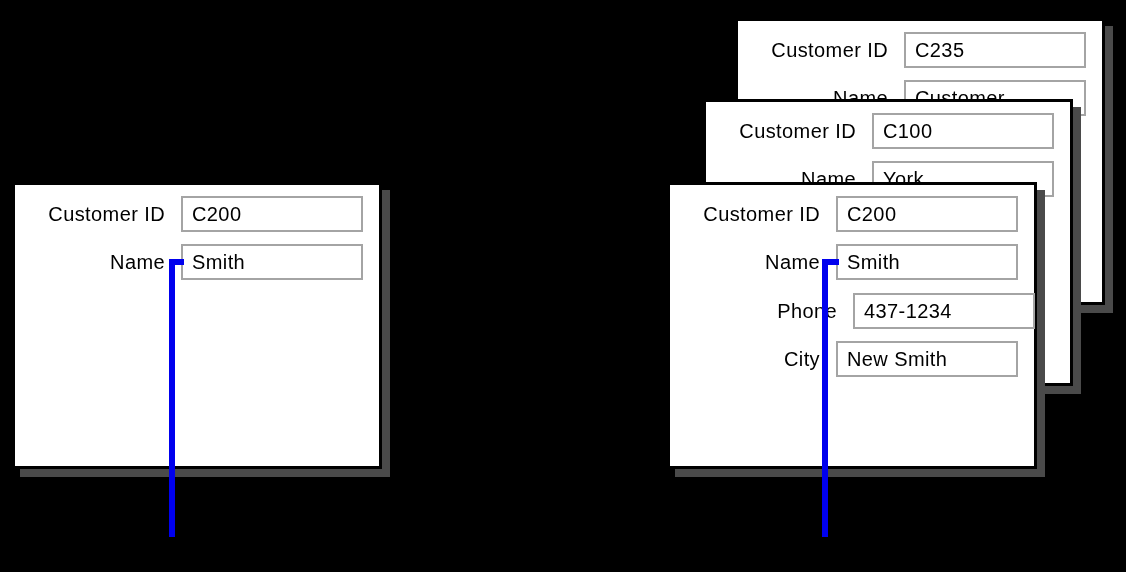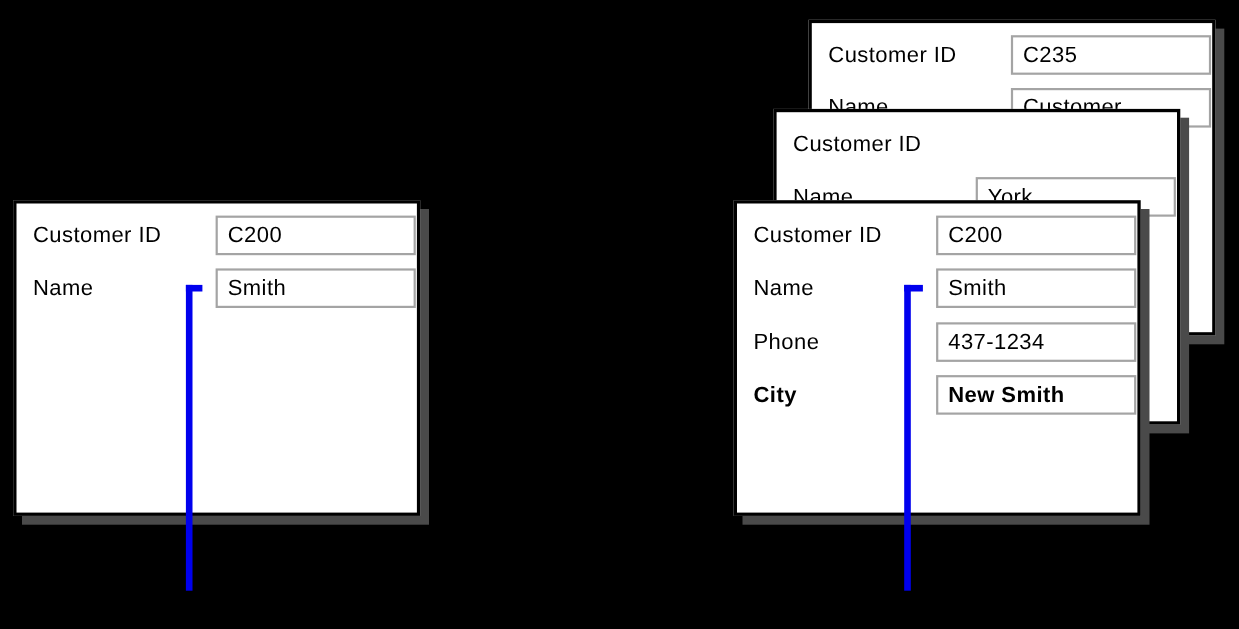--- a/index.html
+++ b/index.html
@@ -24,25 +24,24 @@
   .row {
     position: absolute;
     left: 0;
     height: 36px;
     display: flex;
     align-items: center;
   }
   .lbl {
     display: inline-block;
     width: 150px;
-    text-align: left;
+    text-align: right;
     font-size: 20px;
     letter-spacing: 0.4px;
     white-space: nowrap;
-    margin-left: 15px;
   }
   .box {
     margin-left: 16px;
     width: 182px;
     height: 36px;
     border: 2px solid var(--field-border, #a4a4a4);
     box-sizing: border-box;
     background: var(--card-bg, #fff);
     display: flex;
     align-items: center;
@@ -100,20 +99,23 @@
       <span class="lbl">Name</span>
       <span class="box">
         <span class="val">Customer</span>
       </span>
     </div>
   </div>
 
   <div class="card z2" style="left:703px; top:99px;">
     <div class="row" style="top:11px;">
       <span class="lbl">Customer ID</span>
+      <span class="box">
+        <span class="val">C100</span>
+      </span>
     </div>
     <div class="row" style="top:59px;">
       <span class="lbl">Name</span>
       <span class="box">
         <span class="val">York</span>
       </span>
     </div>
   </div>
 
   <div class="card z3" style="left:667px; top:182px;">
@@ -122,27 +124,27 @@
       <span class="box">
         <span class="val">C200</span>
       </span>
     </div>
     <div class="row" style="top:59px;">
       <span class="lbl">Name</span>
       <span class="box">
         <span class="val">Smith</span>
       </span>
     </div>
-    <div class="row" style="top:108px;">
+    <div class="row" style="top:108px;padding-left:17px;">
       <span class="lbl">Phone</span>
       <span class="box">
         <span class="val">437-1234</span>
       </span>
     </div>
-    <div class="row" style="top:156px;font-weight:bold;">
+    <div class="row" style="top:156px;">
       <span class="lbl">City</span>
       <span class="box">
         <span class="val">New Smith</span>
       </span>
     </div>
   </div>
 
   <div class="hline" style="left:169px; top:259px; width:15px;"></div>
   <div class="vline" style="left:169px; top:259px; height:278px;"></div>
 

